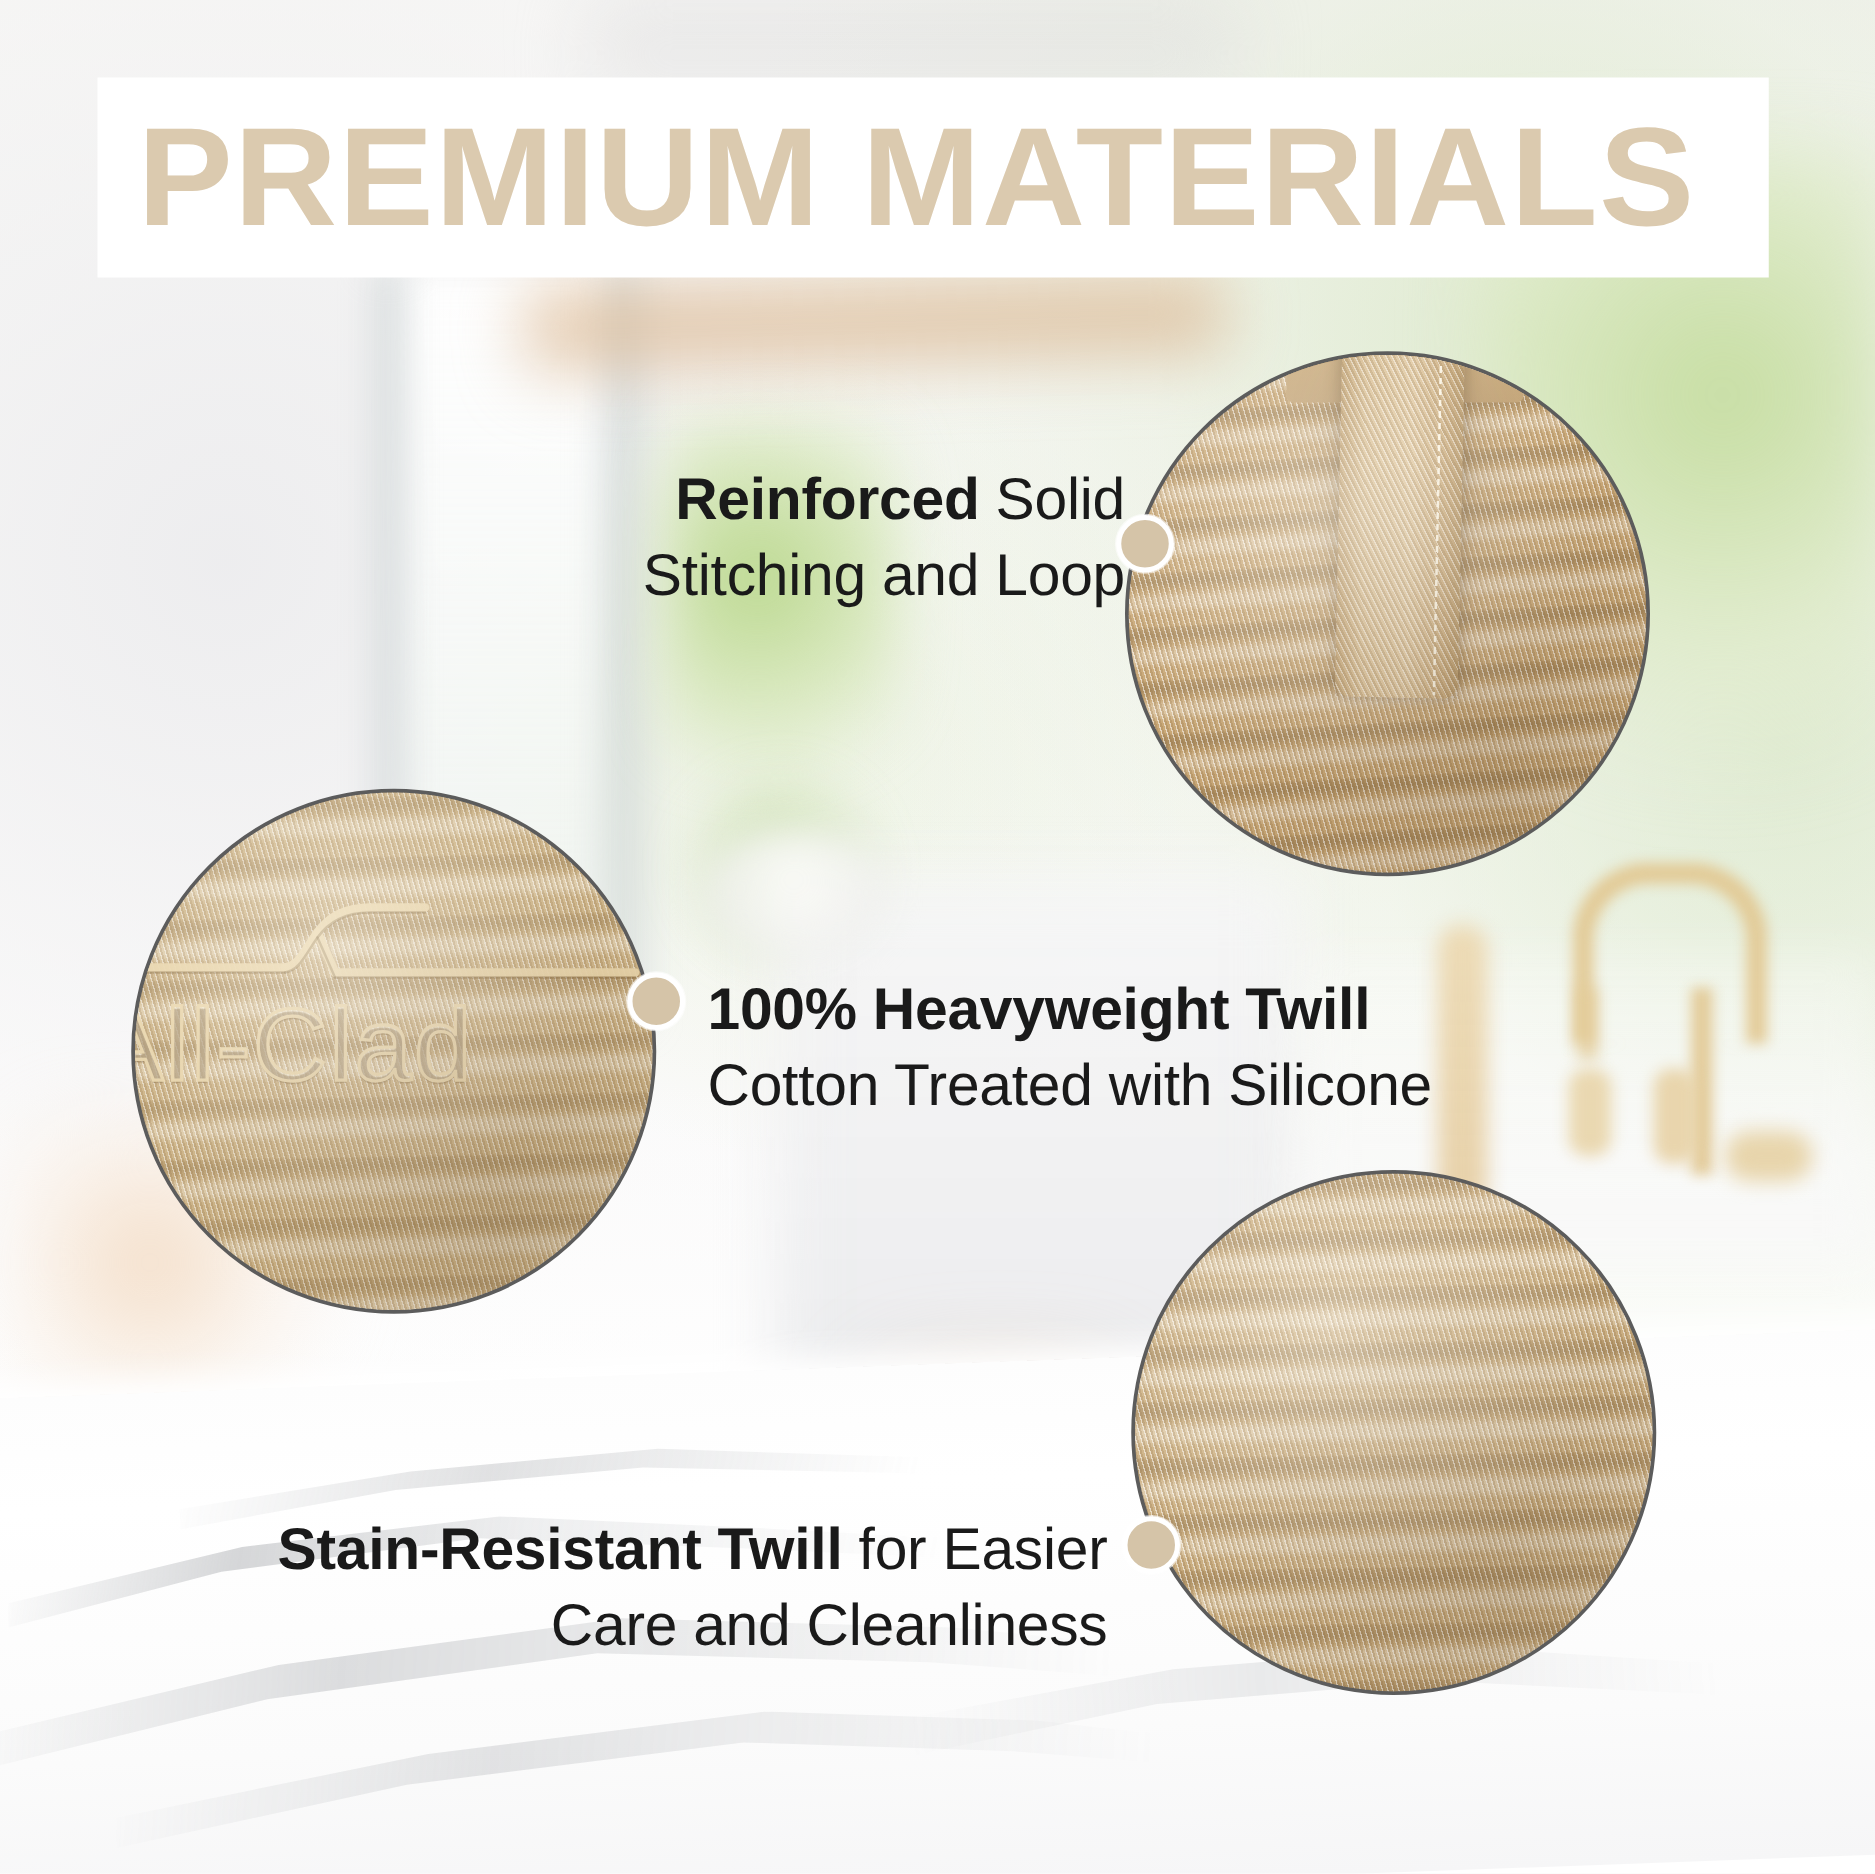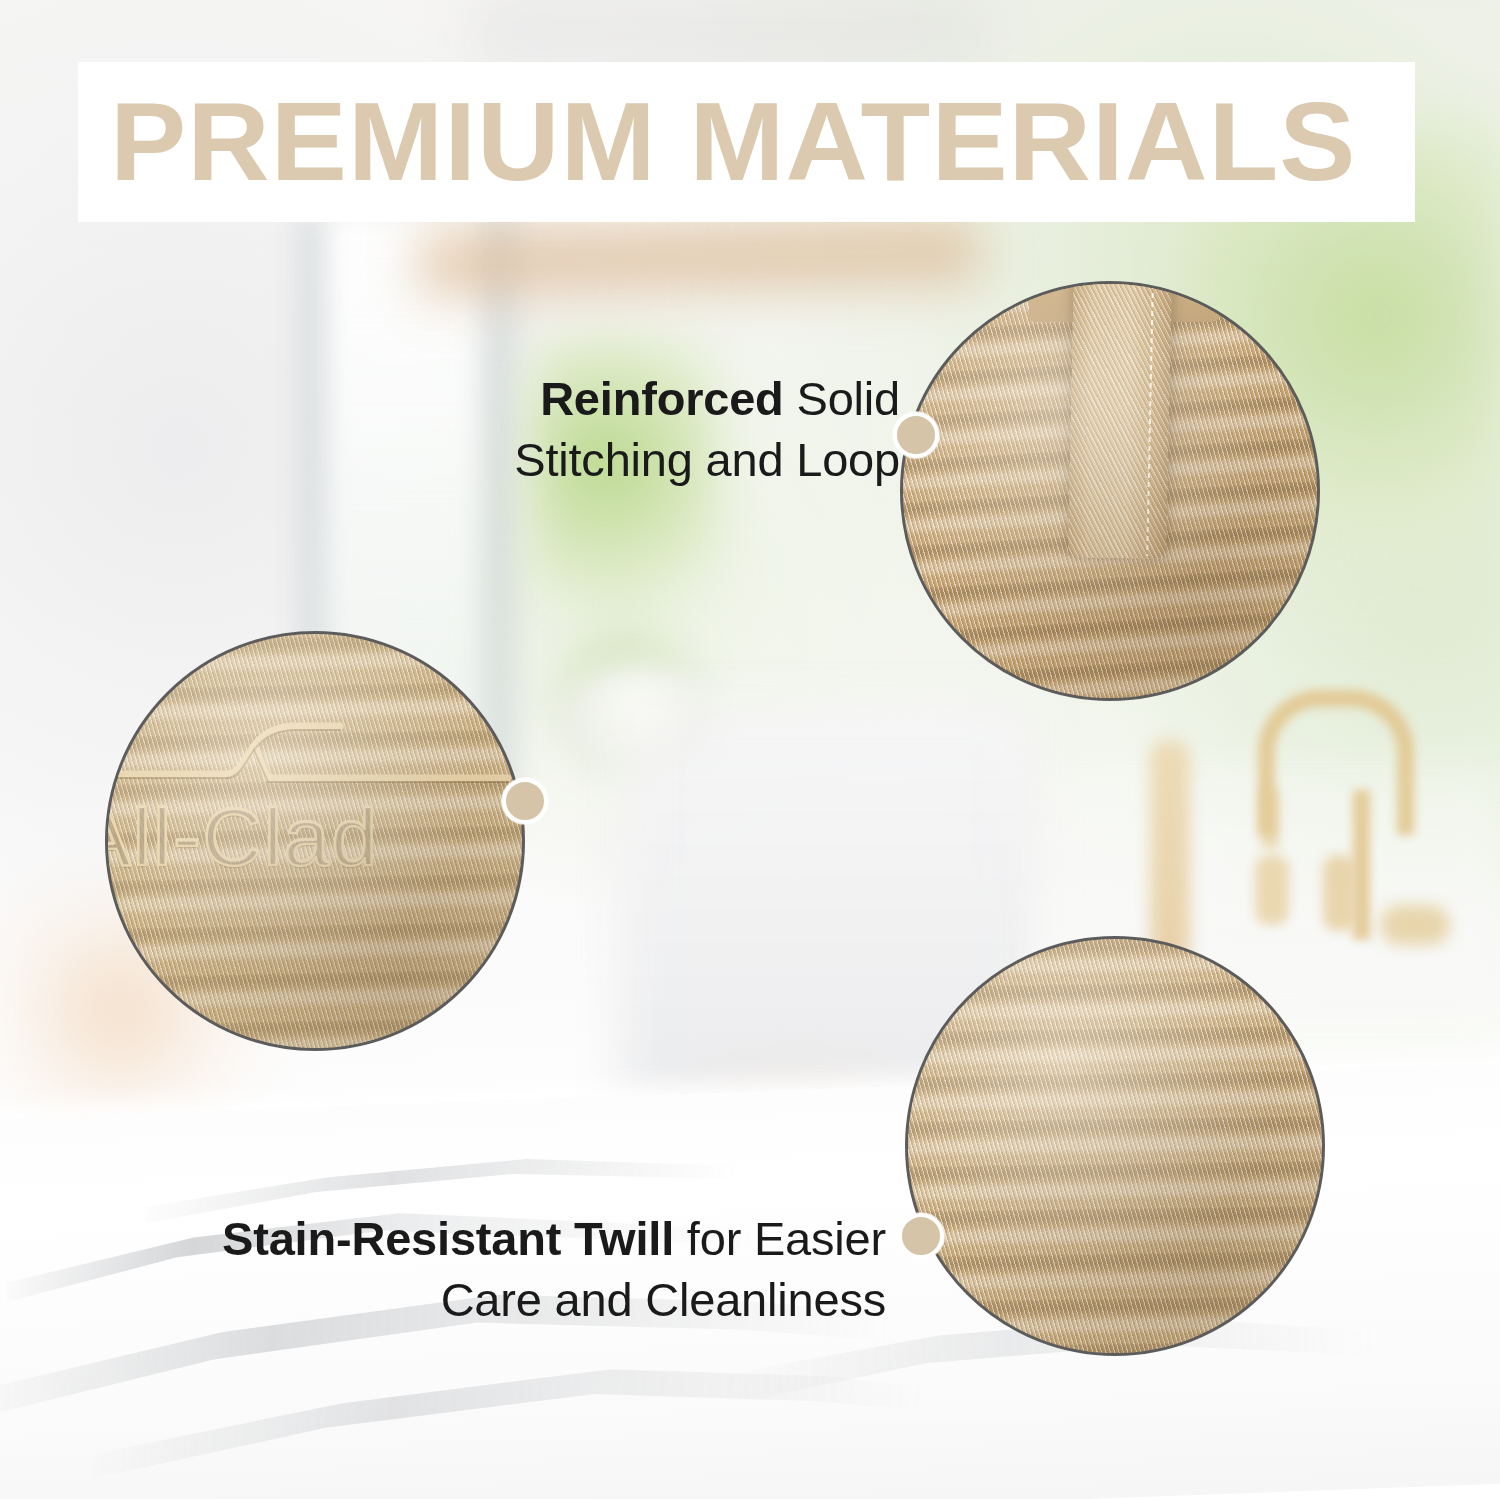--- a/index.html
+++ b/index.html
@@ -474,16 +474,17 @@
     <div class="fabric-weave"></div>
     <div class="fabric-shade"></div>
   </div>
 
   <div class="dot" id="dot-loop"></div>
   <div class="dot" id="dot-twill"></div>
   <div class="dot" id="dot-stain"></div>
 
   <div class="callout" id="text-loop"><b>Reinforced</b><span> Solid Stitching and Loop</span></div>
 
+  <div class="callout" id="text-twill"><b>100% Heavyweight Twill</b><span> Cotton Treated with Silicone</span></div>
 
   <div class="callout" id="text-stain"><b>Stain-Resistant Twill</b><span> for Easier Care and Cleanliness</span></div>
 
 </div>
 
 </body></html>

